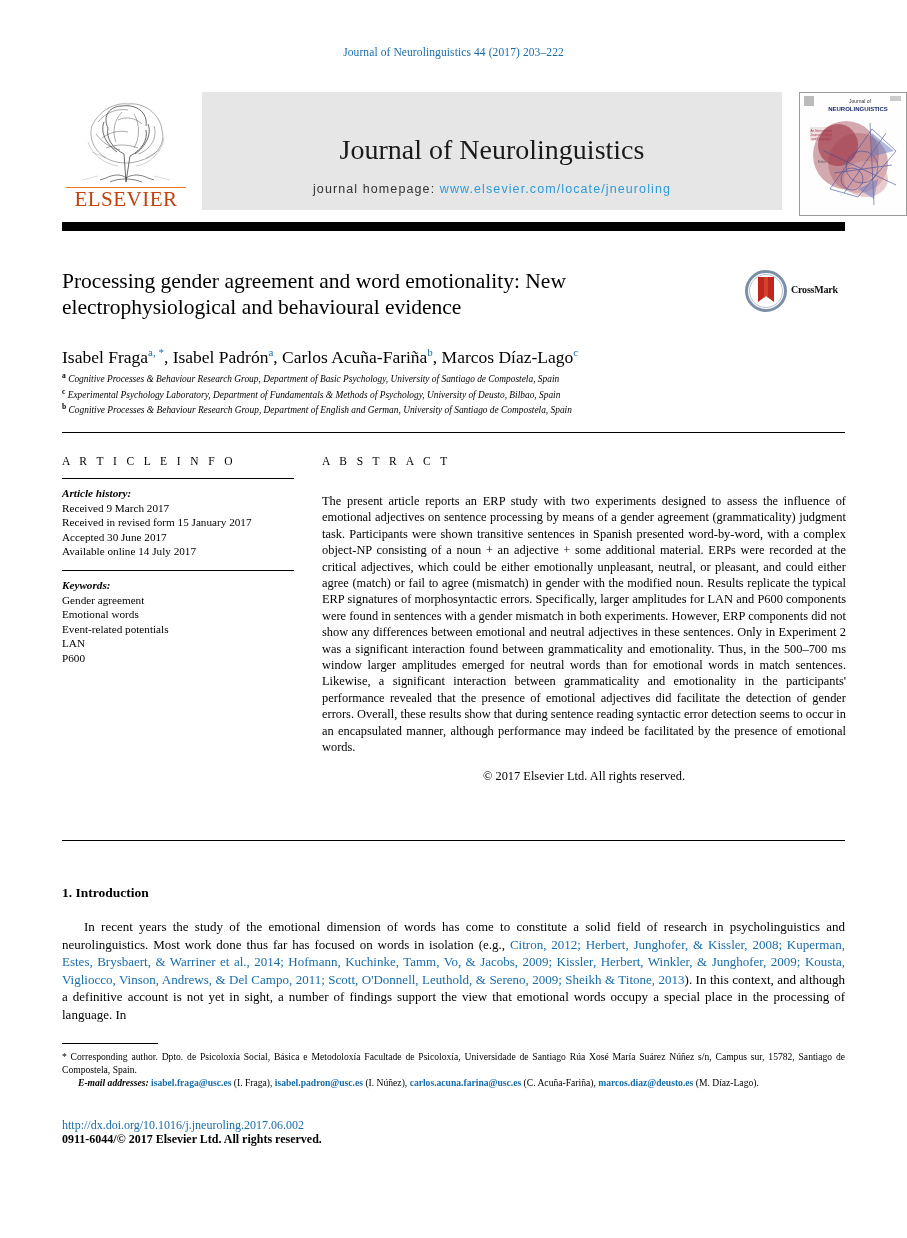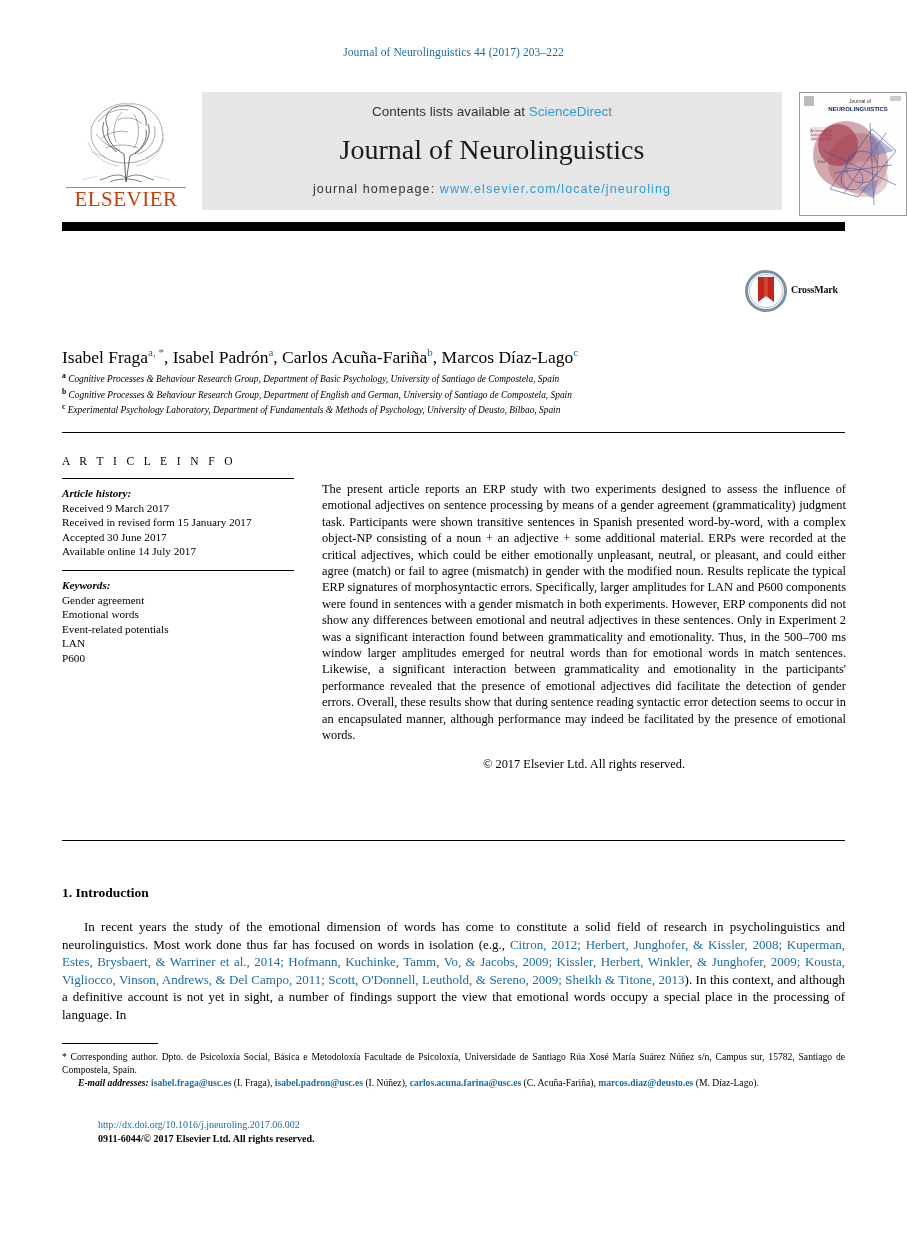--- a/index.html
+++ b/index.html
@@ -278,23 +278,22 @@
     text-align: justify;
   }
   .fn-indent { text-indent: 16px; }
   .em-lab { font-style: italic; font-weight: bold; }
   .mail { color: #1a6ca8; font-weight: bold; }
 
   .doi-block {
     position: absolute;
     left: 62px; top: 1118px;
     width: 600px;
-    font-size: 10px;
+    font-size: 12px;
     line-height: 14px;
-    margin-left: 36px;
   }
   .doi-link { color: #1a6ca8; }
   .issn { font-weight: bold; }
 </style>
 </head>
 <body>
 
 <div class="page">
 
   <div class="running-head">Journal of Neurolinguistics 44 (2017) 203–222</div>
@@ -332,23 +331,20 @@
           <g stroke="#444" stroke-width="0.4" opacity="0.5">
             <path d="M20 88 L36 84 M108 88 L92 84"></path>
           </g>
         </svg>
       </div>
       <div class="elsevier-rule"></div>
       <div class="elsevier-word">ELSEVIER</div>
     </div>
 
     <div class="contents-box">
-      <div class="contents-line">
-        <span>Contents lists available at </span><span class="sd-link">ScienceDirect</span>
-      </div>
       <div class="journal-title-big">Journal of Neurolinguistics</div>
       <div class="homepage-line">
         <span>journal homepage: </span><span class="hp-link">www.elsevier.com/locate/jneuroling</span>
       </div>
     </div>
 
     <div class="cover-thumb">
       <svg width="104" height="120" viewBox="0 0 104 120">
         <rect x="0" y="0" width="104" height="120" fill="#fefefe"></rect>
         <rect x="4" y="3" width="10" height="10" fill="#bbb"></rect>
@@ -377,20 +373,21 @@
         <text x="21" y="43" font-family="Liberation Sans, sans-serif" font-size="3" fill="#a33a4c" text-anchor="middle">Journal of Brain</text>
         <text x="21" y="47" font-family="Liberation Sans, sans-serif" font-size="3" fill="#a33a4c" text-anchor="middle">and Language</text>
         <text x="22" y="70" font-family="Liberation Sans, sans-serif" font-size="3" fill="#555" text-anchor="middle">Editor</text>
       </svg>
     </div>
   </div>
 
   <div class="black-bar"></div>
 
   <div class="title-block">
+    <div class="art-title">Processing gender agreement and word emotionality: New electrophysiological and behavioural evidence</div>
     <div class="crossmark">
       <div class="cm-badge">
         <svg width="42" height="42" viewBox="0 0 42 42">
           <circle cx="21" cy="21" r="19.5" fill="#ffffff" stroke="#7b90a8" stroke-width="3"></circle>
           <circle cx="21" cy="21" r="16.5" fill="#ffffff" stroke="#b9c4d2" stroke-width="1"></circle>
           <path d="M13 7 L29 7 L29 32 L21 26 L13 32 Z" fill="#c0261b"></path>
           <path d="M19 7 L23 7 L23 28 L21 26 L19 28 Z" fill="#e05a3c" opacity="0.55"></path>
         </svg>
       </div>
       <div class="cm-text">CrossMark</div>
@@ -399,22 +396,22 @@
 
   <div class="authors">
     <span><span>Isabel Fraga</span><span class="aff-mark">a, *</span></span>,
     <span><span>Isabel Padrón</span><span class="aff-mark">a</span></span>,
     <span><span>Carlos Acuña-Fariña</span><span class="aff-mark">b</span></span>,
     <span><span>Marcos Díaz-Lago</span><span class="aff-mark">c</span></span>
   </div>
 
   <div class="affil">
     <div><sup>a</sup> <span>Cognitive Processes &amp; Behaviour Research Group, Department of Basic Psychology, University of Santiago de Compostela, Spain</span></div>
+    <div><sup>c</sup> <span>Experimental Psychology Laboratory, Department of Fundamentals &amp; Methods of Psychology, University of Deusto, Bilbao, Spain</span></div>
     <div><sup>b</sup> <span>Cognitive Processes &amp; Behaviour Research Group, Department of English and German, University of Santiago de Compostela, Spain</span></div>
-    <div><sup>c</sup> <span>Experimental Psychology Laboratory, Department of Fundamentals &amp; Methods of Psychology, University of Deusto, Bilbao, Spain</span></div>
   </div>
 
   <div class="hr-top"></div>
 
   <div class="info-col">
     <div class="section-head">A R T I C L E   I N F O</div>
     <div class="info-rule"></div>
     <div class="info-body">
       <div class="lab">Article history:</div>
       <div>Received 9 March 2017</div>
@@ -427,20 +424,21 @@
       <div class="lab">Keywords:</div>
       <div>Gender agreement</div>
       <div>Emotional words</div>
       <div>Event-related potentials</div>
       <div>LAN</div>
       <div>P600</div>
     </div>
   </div>
 
   <div class="abs-col">
+    <div class="section-head">A B S T R A C T</div>
     <div class="abs-text">The present article reports an ERP study with two experiments designed to assess the influence of emotional adjectives on sentence processing by means of a gender agreement (grammaticality) judgment task. Participants were shown transitive sentences in Spanish presented word-by-word, with a complex object-NP consisting of a noun + an adjective + some additional material. ERPs were recorded at the critical adjectives, which could be either emotionally unpleasant, neutral, or pleasant, and could either agree (match) or fail to agree (mismatch) in gender with the modified noun. Results replicate the typical ERP signatures of morphosyntactic errors. Specifically, larger amplitudes for LAN and P600 components were found in sentences with a gender mismatch in both experiments. However, ERP components did not show any differences between emotional and neutral adjectives in these sentences. Only in Experiment 2 was a significant interaction found between grammaticality and emotionality. Thus, in the 500–700 ms window larger amplitudes emerged for neutral words than for emotional words in match sentences. Likewise, a significant interaction between grammaticality and emotionality in the participants' performance revealed that the presence of emotional adjectives did facilitate the detection of gender errors. Overall, these results show that during sentence reading syntactic error detection seems to occur in an encapsulated manner, although performance may indeed be facilitated by the presence of emotional words.</div>
     <div class="abs-copy">© 2017 Elsevier Ltd. All rights reserved.</div>
   </div>
 
   <div class="hr-bottom"></div>
 
   <div class="intro">
     <div class="intro-head">1. Introduction</div>
     <div class="intro-p"><span>In recent years the study of the emotional dimension of words has come to constitute a solid field of research in psycholinguistics and neurolinguistics. Most work done thus far has focused on words in isolation (e.g., </span><span class="cite">Citron, 2012; Herbert, Junghofer, &amp; Kissler, 2008; Kuperman, Estes, Brysbaert, &amp; Warriner et al., 2014; Hofmann, Kuchinke, Tamm, Vo, &amp; Jacobs, 2009; Kissler, Herbert, Winkler, &amp; Junghofer, 2009; Kousta, Vigliocco, Vinson, Andrews, &amp; Del Campo, 2011; Scott, O'Donnell, Leuthold, &amp; Sereno, 2009; Sheikh &amp; Titone, 2013</span><span>). In this context, and although a definitive account is not yet in sight, a number of findings support the view that emotional words occupy a special place in the processing of language. In</span></div>
   </div>

